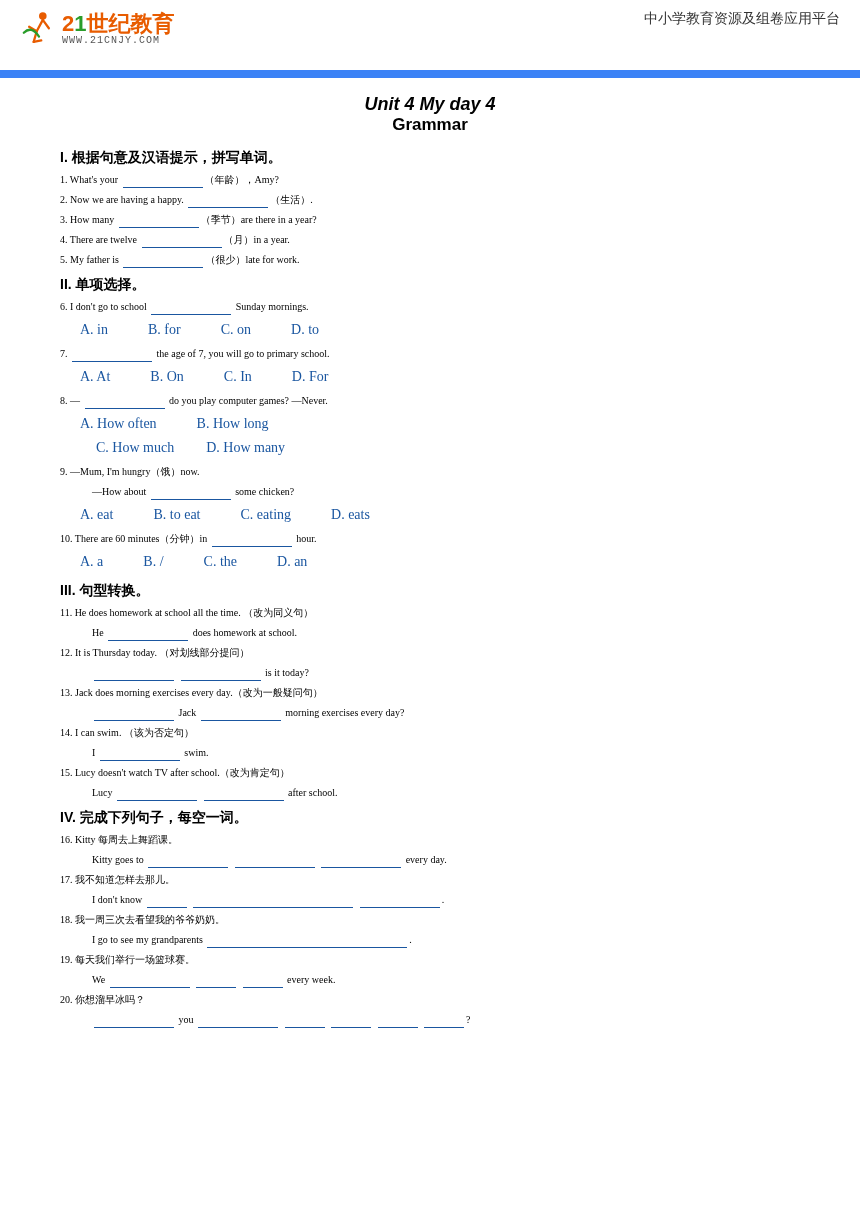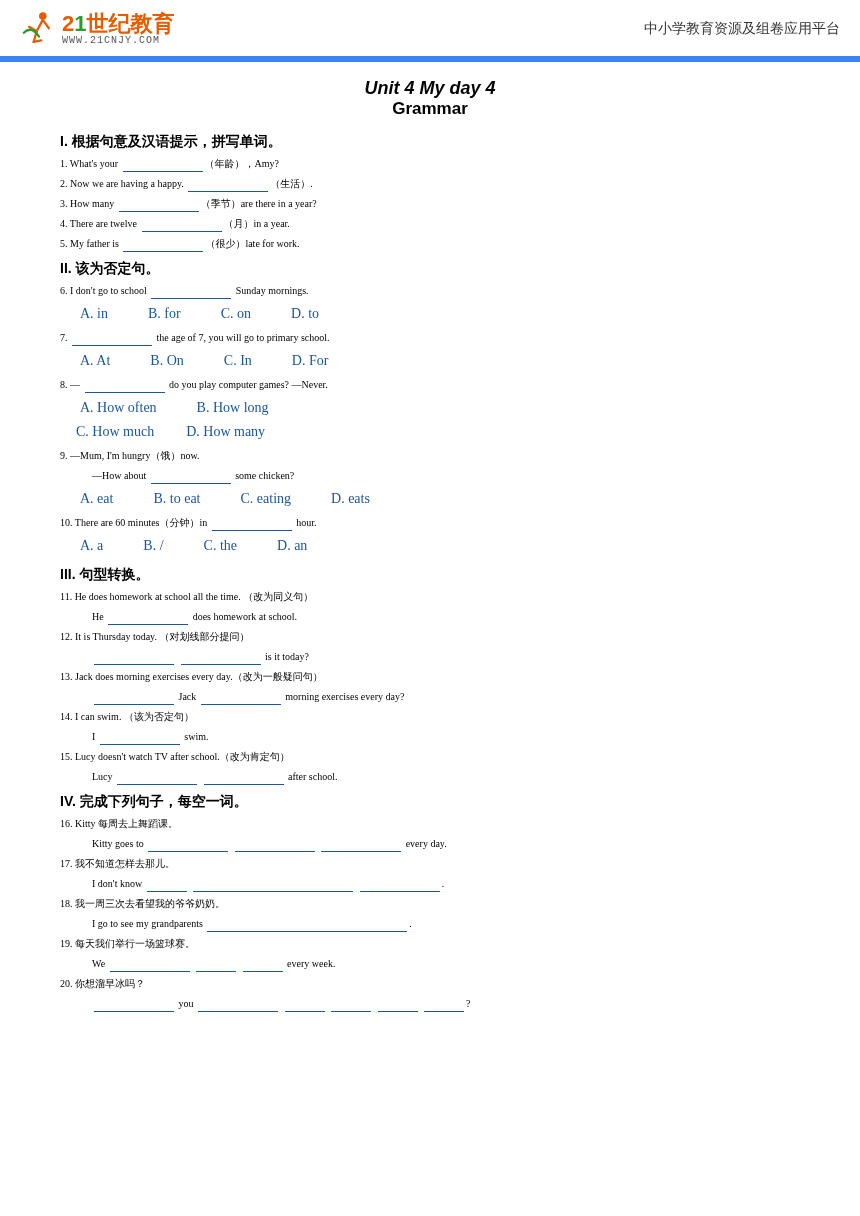--- a/index.html
+++ b/index.html
@@ -7,24 +7,24 @@
       background: #fff;
       font-family: SimSun, "宋体", serif;
       font-size: 14px;
       color: #000;
       width: 860px;
       min-height: 1216px;
     }
 
     .header {
       display: flex;
-      align-items: center;
+      align-items: flex-start;
       justify-content: space-between;
-      padding: 10px 20px 8px 20px;
-      border-bottom: 6px solid #3b82f6;
+      padding: 10px 20px 22px 20px;
+      border-bottom: 8px solid #3b82f6;
     }
 
     .logo-area {
       display: flex;
       align-items: center;
     }
 
     .logo-text-area {
       display: flex;
       flex-direction: column;
@@ -182,21 +182,21 @@
     </div>
     <div class="question">
       4. There are twelve <span class="blank blank-medium"></span>（月）in a year.
     </div>
     <div class="question">
       5. My father is <span class="blank blank-medium"></span>（很少）late for work.
     </div>
   </div>
 
   <div style="margin-top:6px;">
-    <div class="section-header">II. 该为否定句。</div>
+    <div class="section-header">II. 单项选择。</div>
 
     <div class="question">
       6. I don't go to school <span class="blank blank-medium"></span> Sunday mornings.
     </div>
     <div class="options">
       <span>A. in</span>
       <span>B. for</span>
       <span>C. on</span>
       <span>D. to</span>
     </div>
@@ -211,21 +211,21 @@
       <span>D. For</span>
     </div>
 
     <div class="question">
       8. — <span class="blank blank-medium"></span> do you play computer games?  —Never.
     </div>
     <div class="options" style="margin-left:20px; margin-bottom:0;">
       <span>A. How often</span>
       <span>B. How long</span>
     </div>
-    <div class="options" style="margin-left:16px;gap:32px;">
+    <div class="options" style="margin-left:36px;gap:32px;">
       <span>C. How much</span>
       <span>D. How many</span>
     </div>
 
     <div class="question">
       9. —Mum, I'm hungry（饿）now.
     </div>
     <div class="question indent1">
       —How about <span class="blank blank-medium"></span> some chicken?
     </div>

